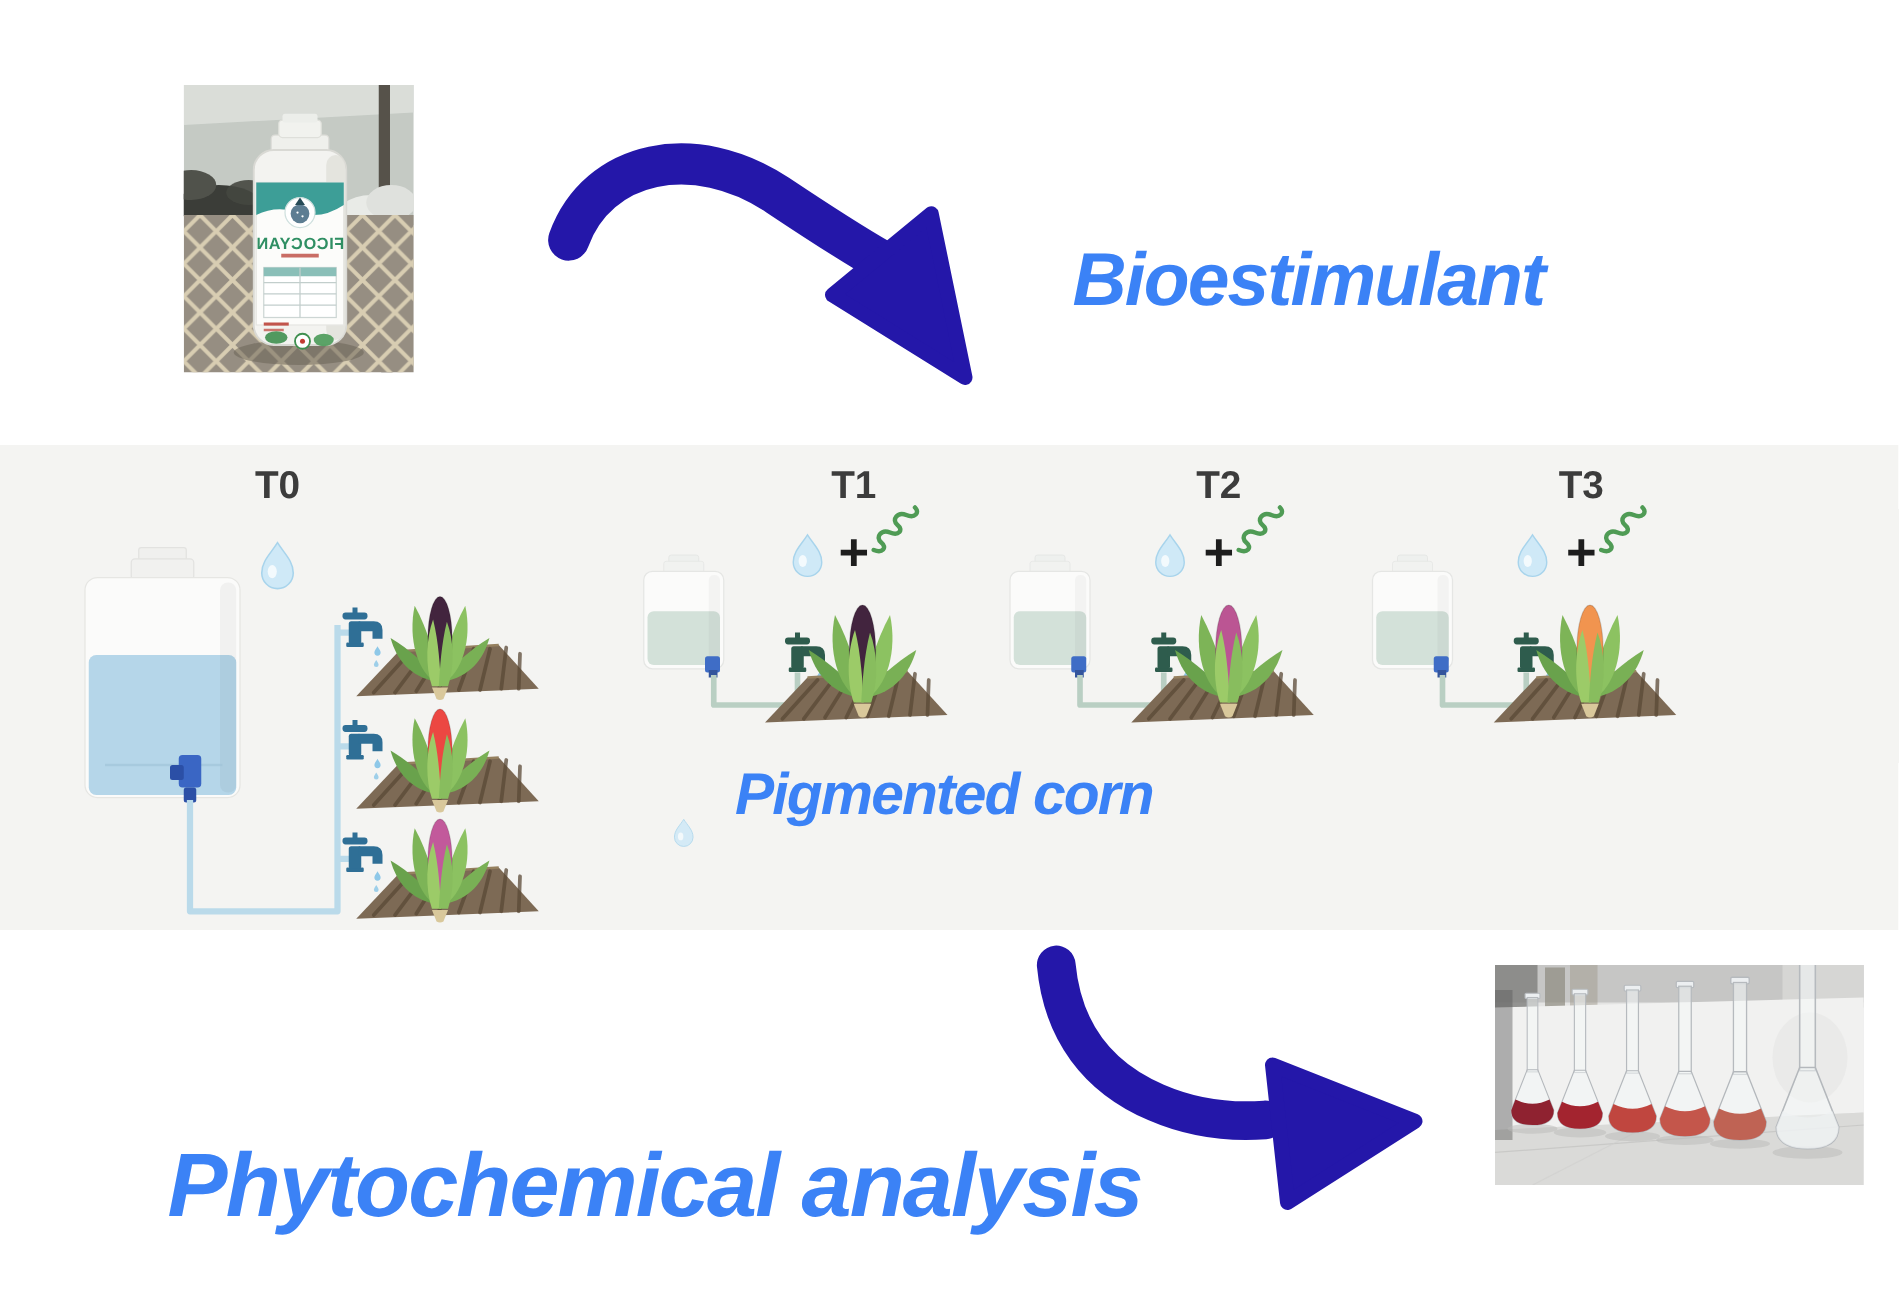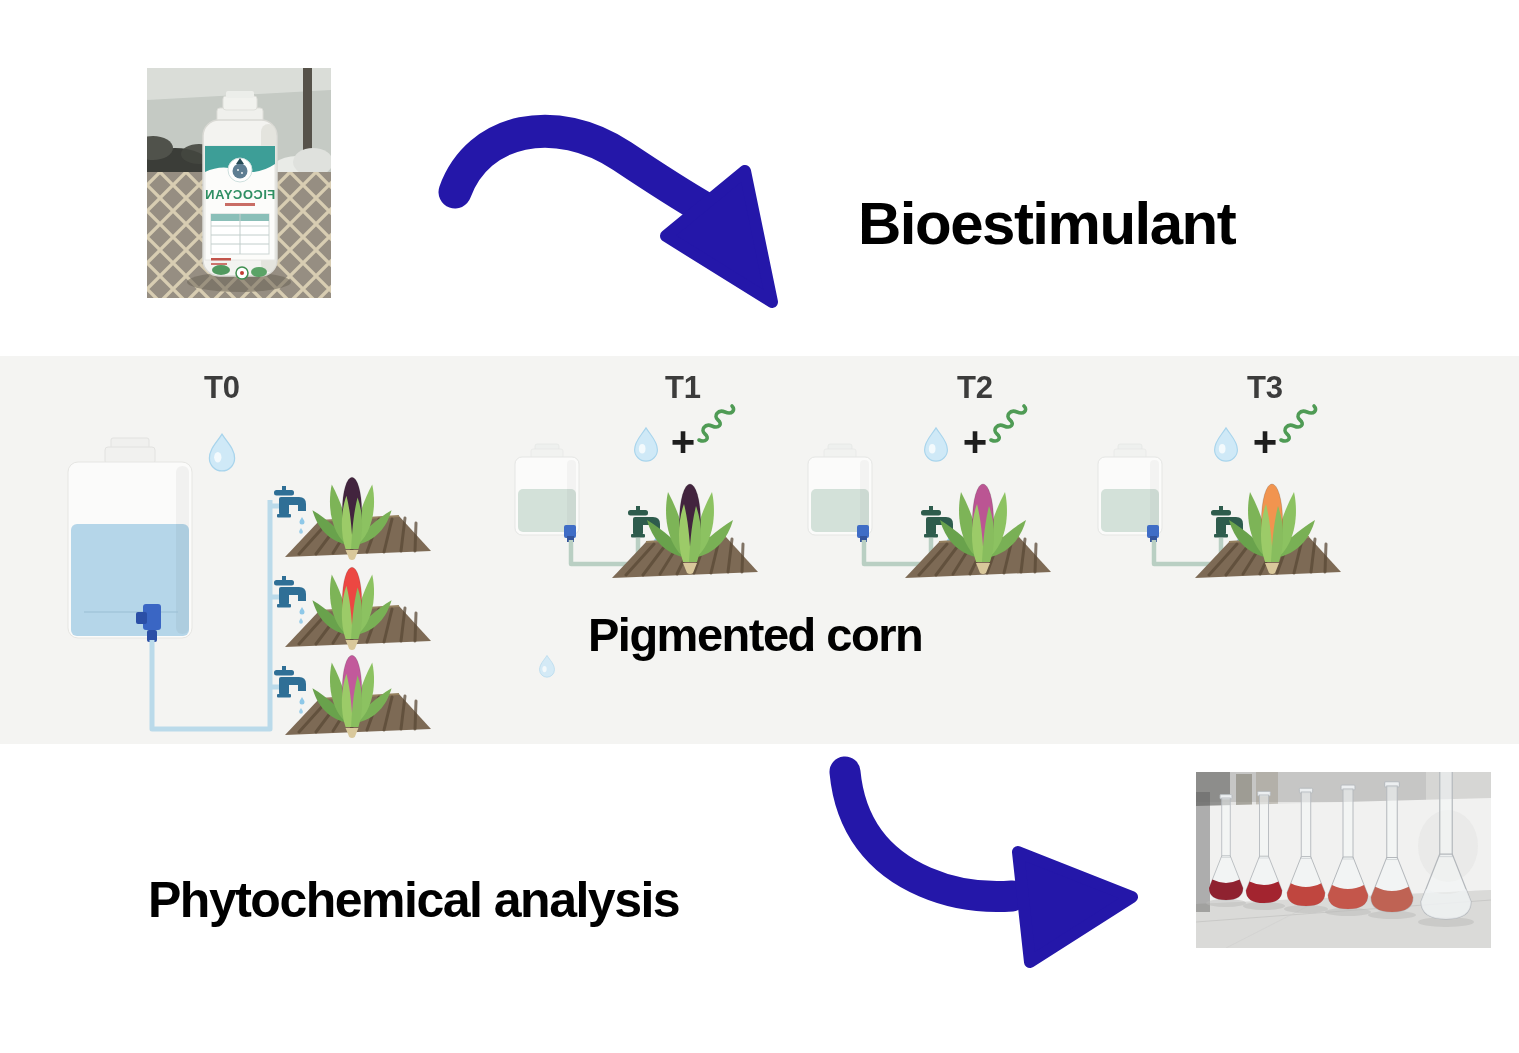--- a/index.html
+++ b/index.html
@@ -2,26 +2,26 @@
 <html><head>
 <meta charset="utf-8">
 <style>
   html,body{margin:0;padding:0;background:#ffffff;}
   .canvas{
     position:relative;width:1519px;height:1053px;background:#ffffff;overflow:hidden;
     font-family:"Liberation Sans", sans-serif;
   }
   .abs{position:absolute;}
   .big-label{
-    position:absolute;color:#000000;font-weight:700;letter-spacing:-1.5px;
-    font-size:60px;line-height:1.05;white-space:nowrap;
+    position:absolute;color:#3b82f6;font-weight:700;letter-spacing:-1.5px;
+    font-size:60px;line-height:1.05;white-space:nowrap;font-style:italic;
   }
   #bioestimulant-label{left:858px;top:192px;}
   #pigmented-label{left:588px;top:610px;font-size:47px;}
-  #phytochemical-label{left:134px;top:874px;font-size:50px;margin-left:14px;}
+  #phytochemical-label{left:134px;top:912px;font-size:72px;}
   svg{display:block;}
   .t-label{font-size:31px;font-weight:600;fill:#3c3c3c;}
   .plus-glyph{font-size:42px;font-weight:700;fill:#1d1d1d;}
 </style>
 </head>
 <body>
 
 <div class="canvas">
 
   <svg class="abs" style="left:147px;top:68px;" width="184" height="230" viewBox="0 0 184 230">

